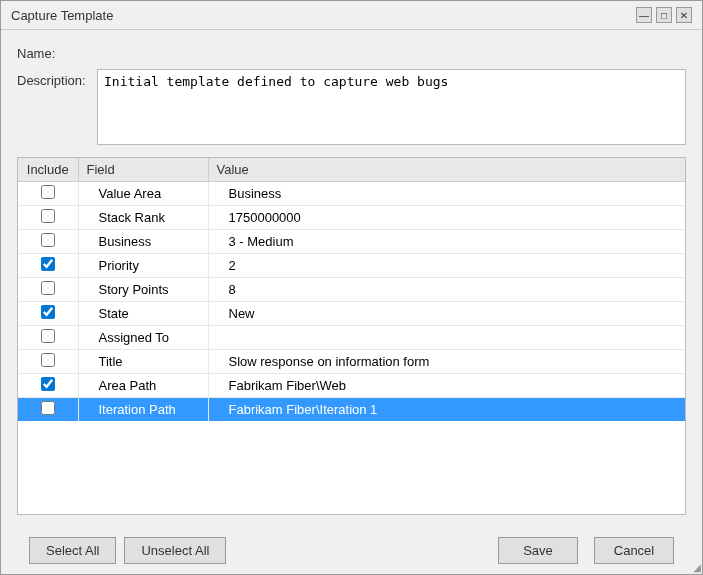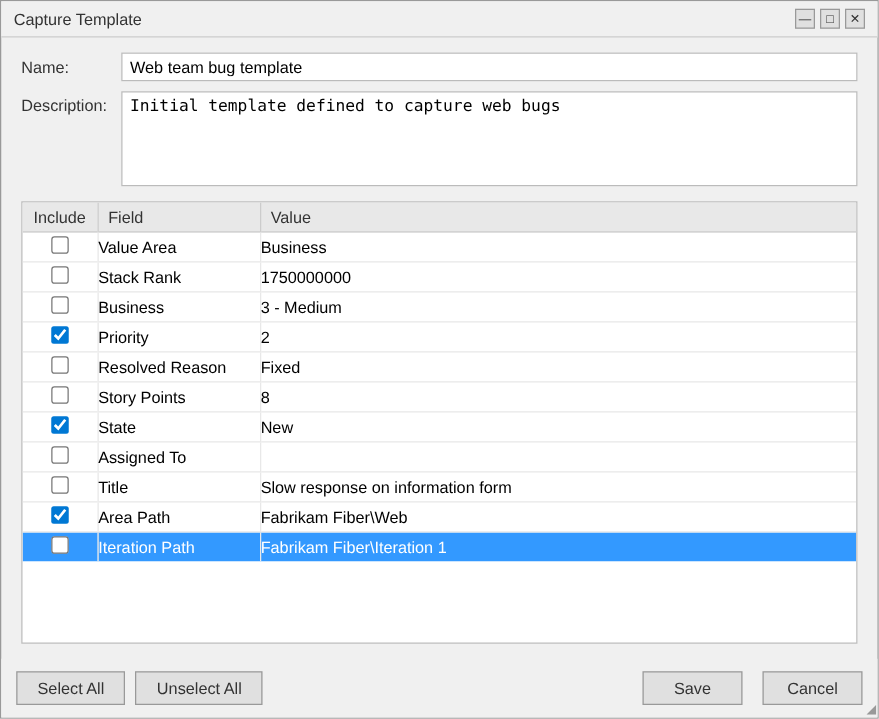--- a/index.html
+++ b/index.html
@@ -118,36 +118,36 @@
     thead th:last-child { border-right: none; }
     tbody tr {
       border-bottom: 1px solid #e8e8e8;
     }
     tbody tr:last-child { border-bottom: none; }
     tbody tr.selected {
       background: #3399ff;
       color: #fff;
     }
     tbody td {
-      padding: 3px 0;
+      padding: 3px 20px;
       border-right: 1px solid #e8e8e8;
       vertical-align: middle;
     }
     tbody td:last-child { border-right: none; }
     .col-include { width: 60px; text-align: center; }
     .col-field { width: 130px; }
     .col-value { }
     input[type="checkbox"] {
       width: 14px;
       height: 14px;
       cursor: pointer;
       accent-color: #0078d4;
     }
     .footer {
-      padding: 10px 12px;
+      padding: 10px 28px;
       display: flex;
       justify-content: space-between;
       align-items: center;
       flex-shrink: 0;
       background: #f0f0f0;
     }
     .footer-left { display: flex; gap: 8px; }
     .footer-right { display: flex; gap: 16px; }
     .btn {
       padding: 5px 16px;
@@ -190,21 +190,20 @@
         <div class="title-btn">—</div>
         <div class="title-btn">□</div>
         <div class="title-btn">✕</div>
       </div>
     </div>
 
     <div class="content">
 
       <div class="form-row">
         <span class="form-label">Name:</span>
-        <input class="form-input" type="text" value="Web team bug template" style="">
       </div>
 
       <div class="form-row">
         <span class="form-label">Description:</span>
         <textarea class="form-textarea" style="">Initial template defined to capture web bugs</textarea>
       </div>
 
       <div class="table-container">
         <table>
           <thead>
@@ -238,25 +237,20 @@
                   <td class="col-field">Business</td>
                   <td class="col-value">3 - Medium</td>
                 </tr>
                 <tr>
                   <td class="col-include"><input type="checkbox" checked="" style=""></td>
                   <td class="col-field">Priority</td>
                   <td class="col-value">2</td>
                 </tr>
                 <tr>
                   <td class="col-include"><input type="checkbox" style=""></td>
-                  <td class="col-field">Resolved Reason</td>
-                  <td class="col-value">Fixed</td>
-                </tr>
-                <tr>
-                  <td class="col-include"><input type="checkbox" style=""></td>
                   <td class="col-field">Story Points</td>
                   <td class="col-value">8</td>
                 </tr>
                 <tr>
                   <td class="col-include"><input type="checkbox" checked="" style=""></td>
                   <td class="col-field">State</td>
                   <td class="col-value">New</td>
                 </tr>
                 <tr>
                   <td class="col-include"><input type="checkbox" style=""></td>

